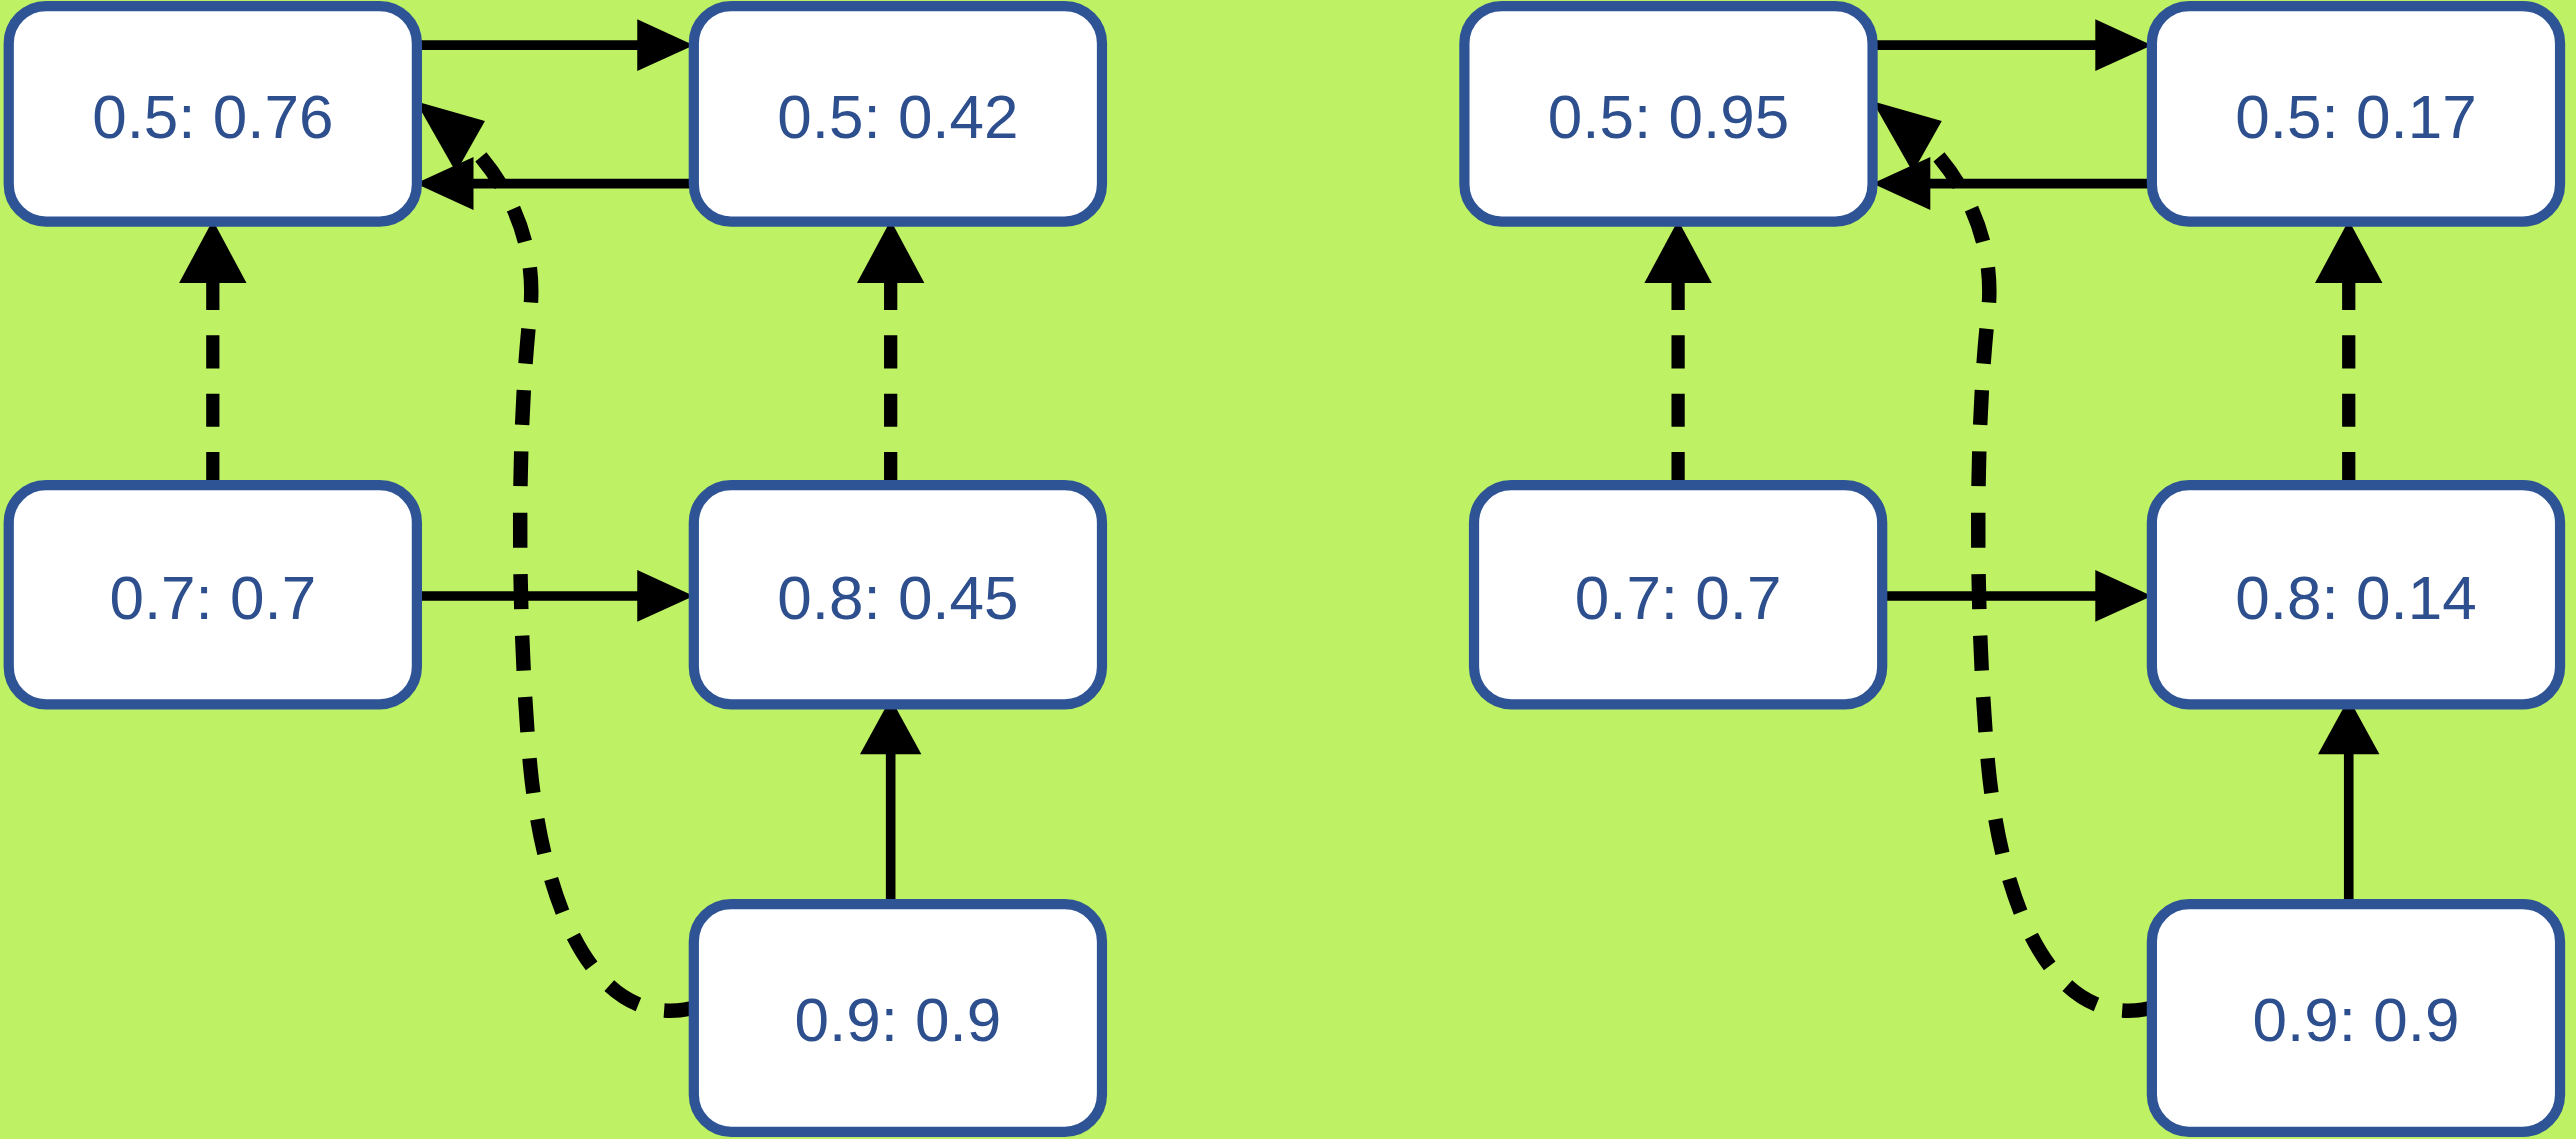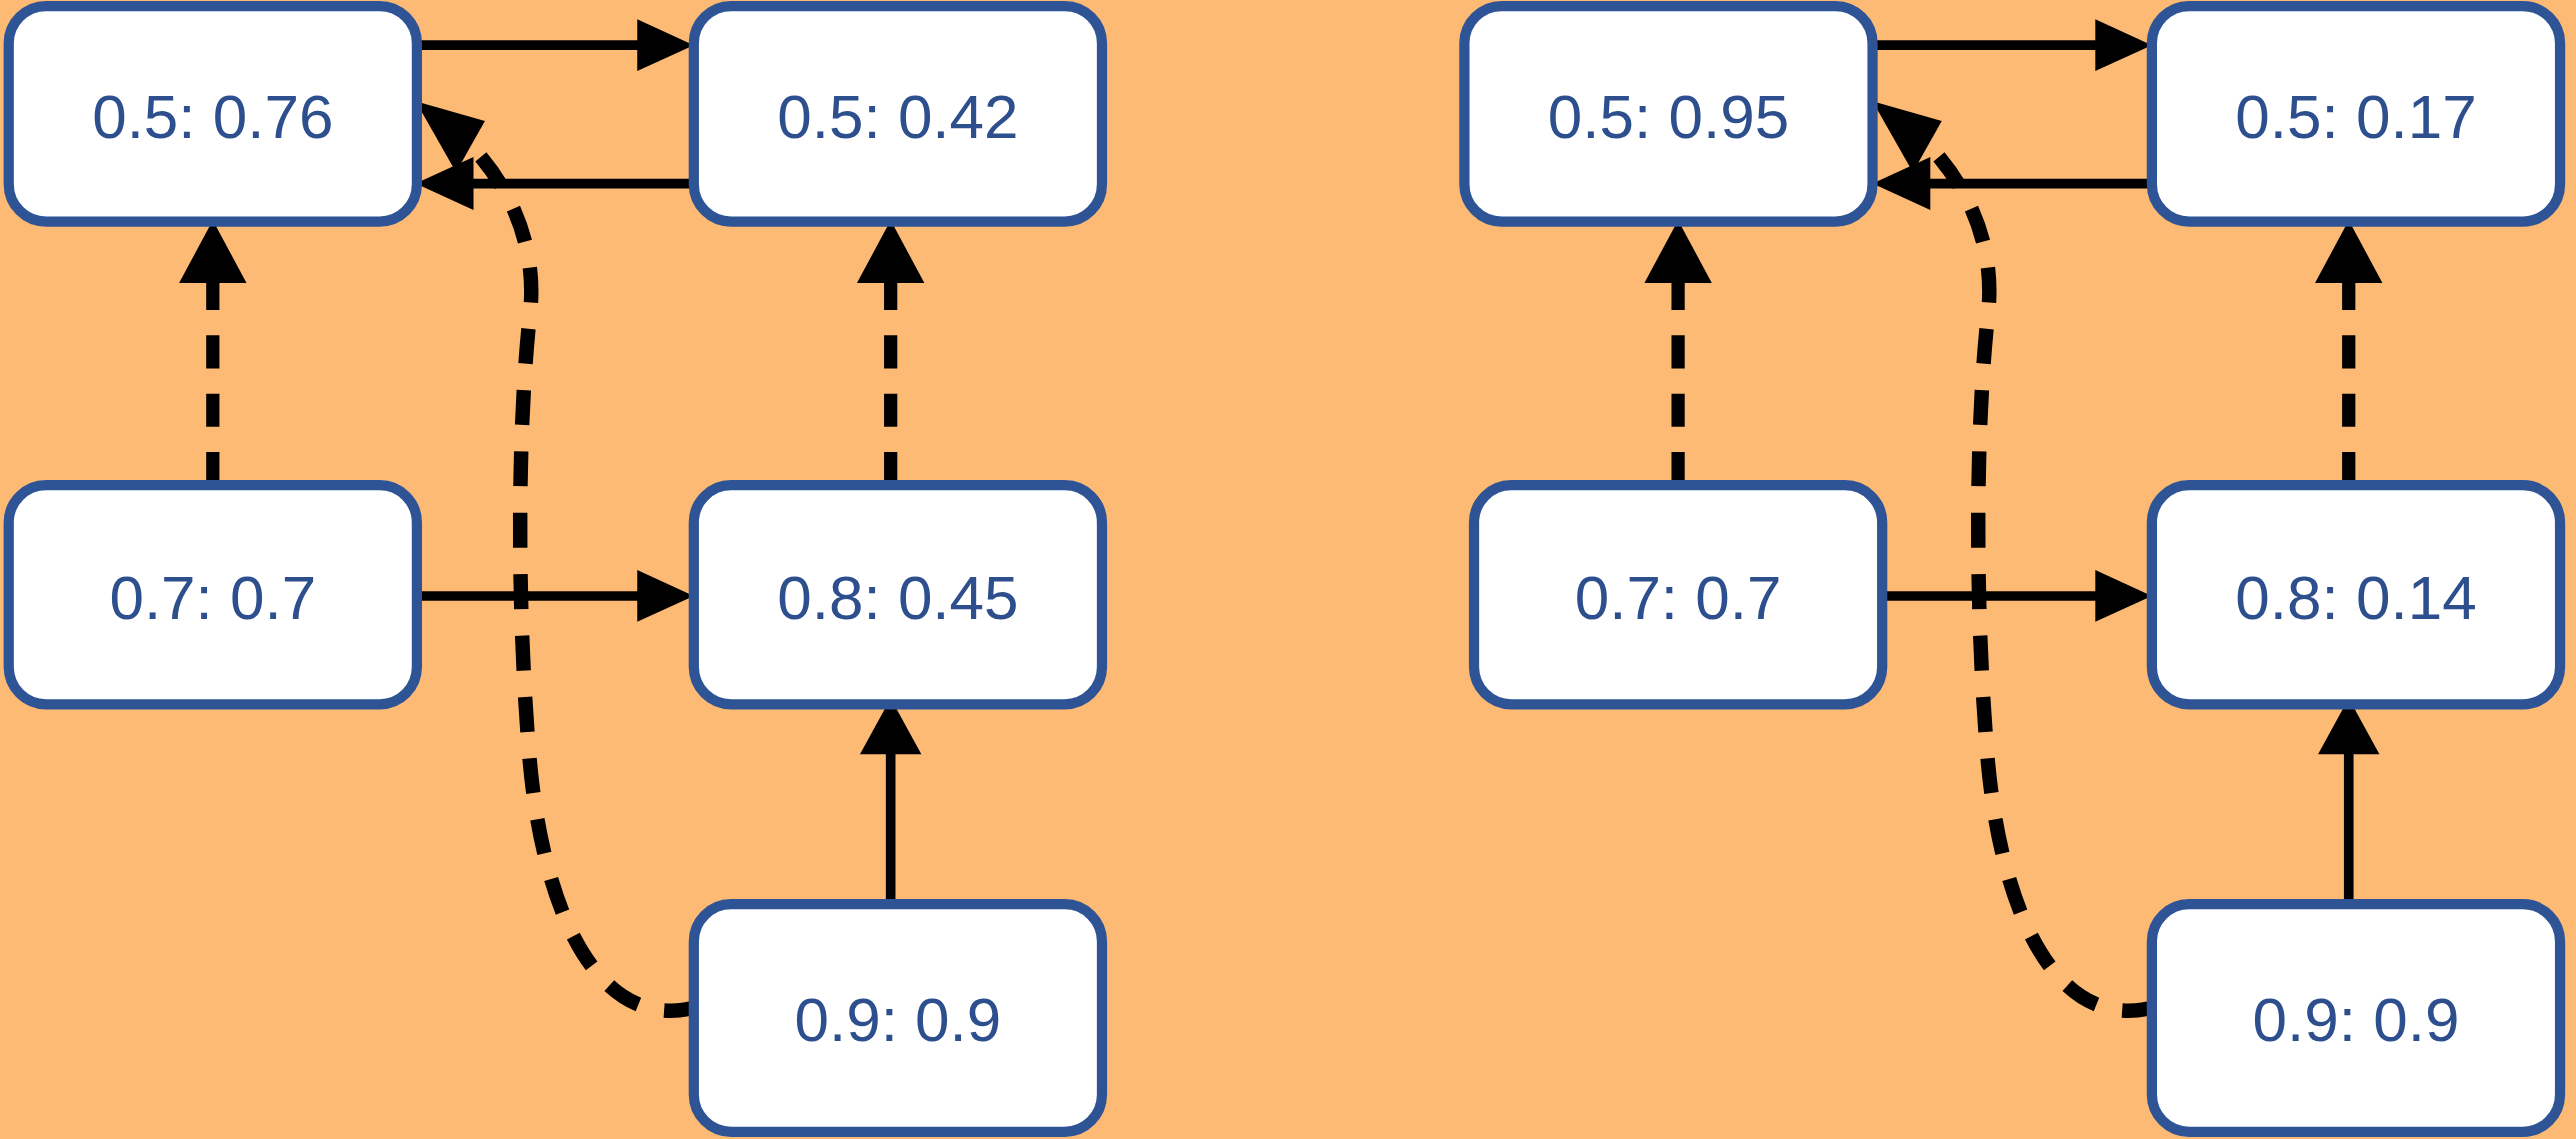--- a/index.html
+++ b/index.html
@@ -4,21 +4,21 @@
 <style>
   html, body {
     margin: 0;
     padding: 0;
     background: #ffffff;
   }
   #stage {
     position: relative;
     width: 2576px;
     height: 1139px;
-    background: #fdba74;
+    background: #bef264;
     overflow: hidden;
     font-family: "Liberation Sans", sans-serif;
   }
   #stage svg {
     position: absolute;
     top: 0;
     left: 0;
     width: 2576px;
     height: 1139px;
     display: block;

